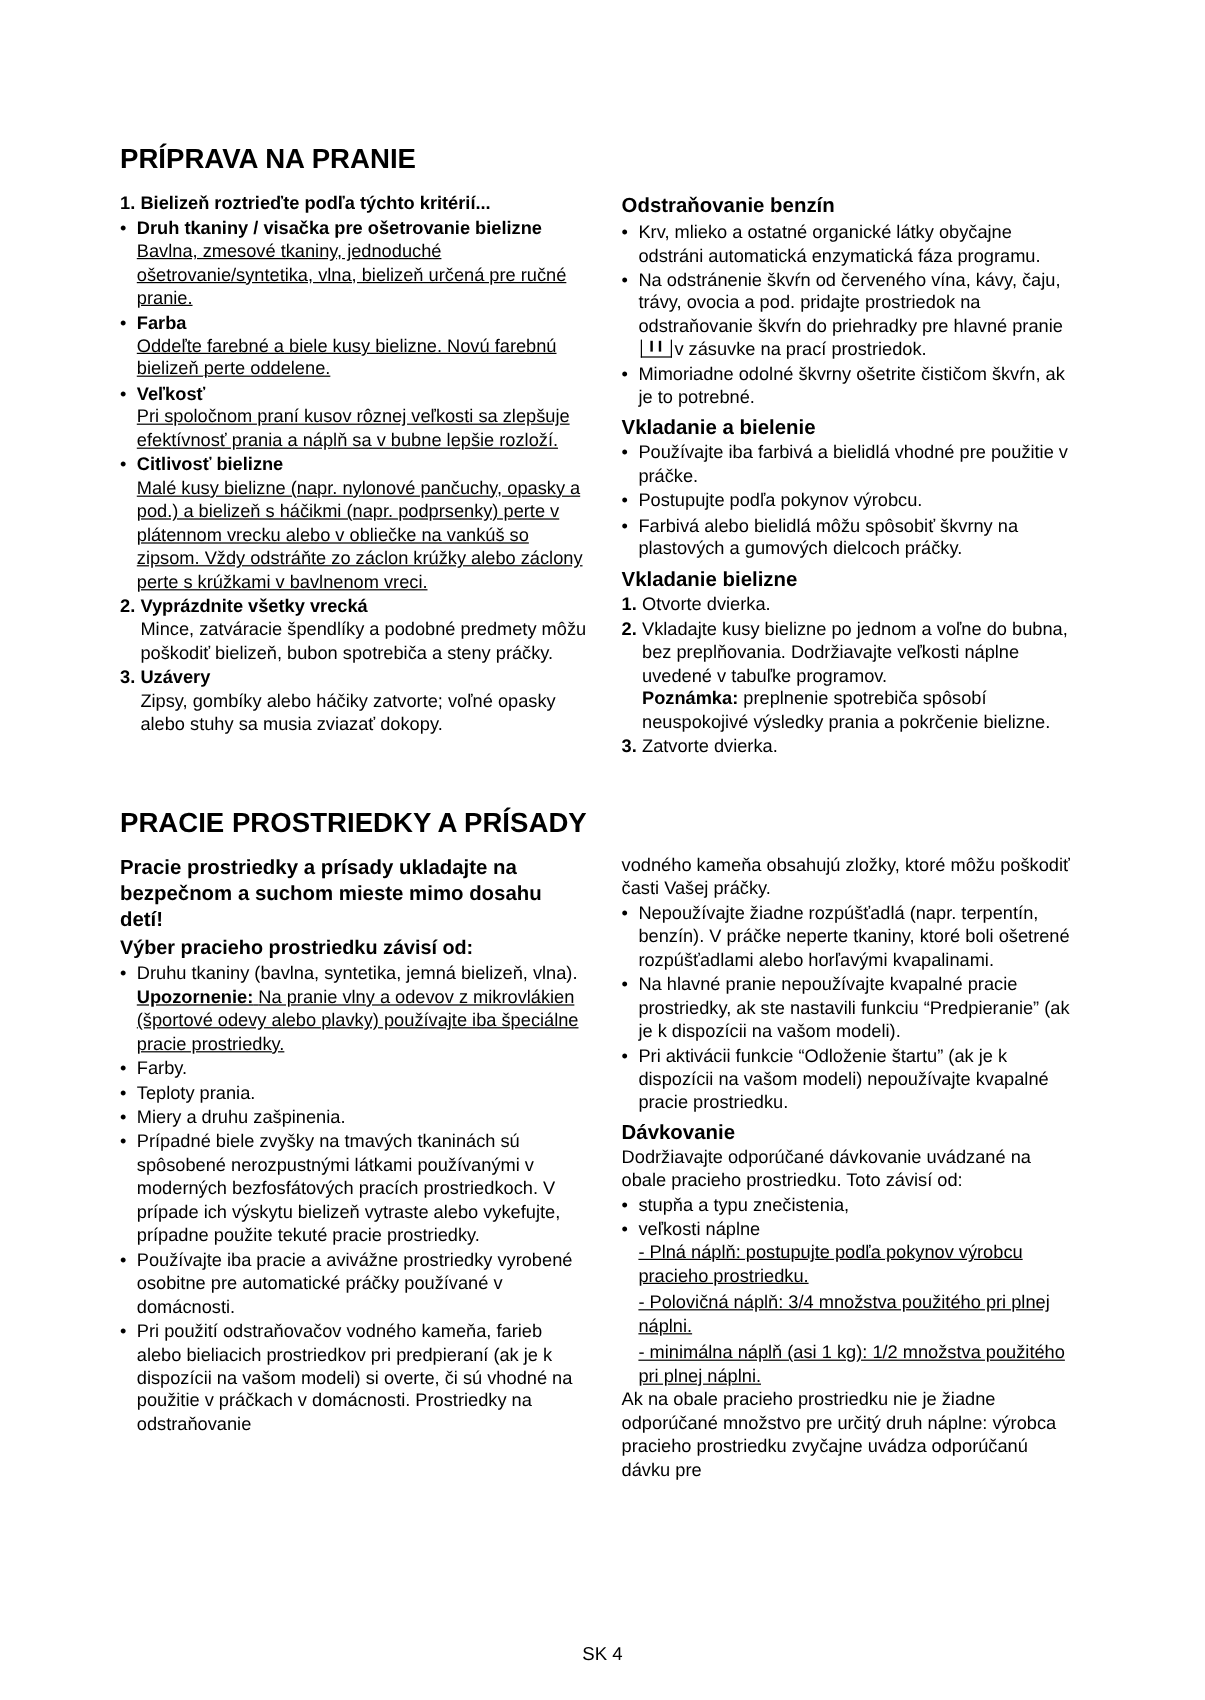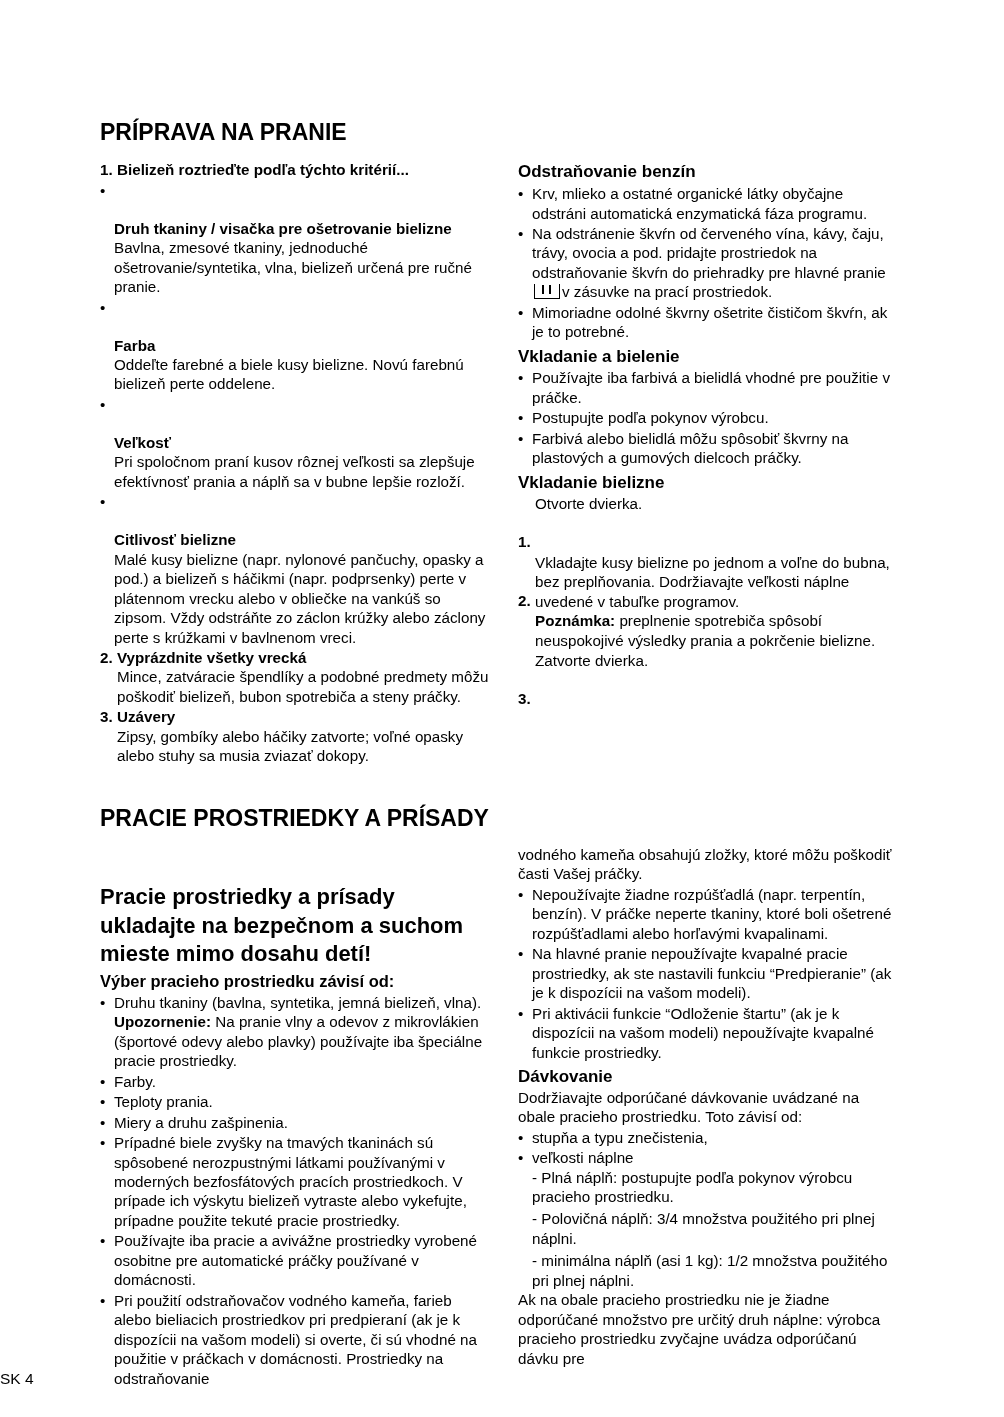--- a/index.html
+++ b/index.html
@@ -33,21 +33,21 @@
     gap: 28px;
   }
   .col {
     width: 390px;
     font-size: 15.2px;
     line-height: 1.28;
   }
   .col.right { width: 382px; }
 
   p { margin: 0; }
-  .b { font-weight: bold; margin-top: 38px; }
+  .b { font-weight: bold; }
 
   
   .numitem {
     display: flex;
     font-weight: bold;
     margin-top: 1px;
   }
   .numitem .num { width: 17px; flex: 0 0 17px; }
   .numitem .txt { flex: 1; }
 
@@ -59,21 +59,21 @@
     margin-top: 1px;
   }
   .bullet .dot {
     width: 14px;
     flex: 0 0 14px;
     text-align: left;
   }
   .bullet .txt { flex: 1; }
 
   .indent { padding-left: 17px; }
-  .indent14 { padding-left: 14px; }
+  .indent14 { padding-left: 14px; text-decoration: underline; }
 
   .sub-head {
     font-weight: bold;
     margin-top: 2px;
   }
   .blockhead {
     font-weight: bold;
     font-size: 17px;
     margin-top: 4px;
   }
@@ -102,21 +102,21 @@
     background: #000;
   }
   .icon-drawer::before { left: 7px; }
   .icon-drawer::after { left: 14px; }
 
   .footer {
     position: absolute;
     left: 0;
     right: 0;
     top: 1370px;
-    text-align: left;
+    text-align: center;
     font-size: 15.5px;
   }
 </style>
 </head>
 <body>
 
 <div class="page">
 
   <h1 class="section-title">PRÍPRAVA NA PRANIE</h1>
 
@@ -219,21 +219,21 @@
 
     </div>
   </div>
 
   <h1 class="section-title second">PRACIE PROSTRIEDKY A PRÍSADY</h1>
 
   <div class="cols">
 
     <div class="col left">
 
-      <p class="b" style="font-size:22px;line-height:1.3">Pracie prostriedky a prísady ukladajte na bezpečnom a suchom mieste mimo dosahu detí!</p>
+      <p class="b" style="font-size:17px;line-height:1.3">Pracie prostriedky a prísady ukladajte na bezpečnom a suchom mieste mimo dosahu detí!</p>
 
       <p class="sub-head" style="font-size:16.5px">Výber pracieho prostriedku závisí od:</p>
 
       <div class="bullet">
         <span class="dot">•</span>
         <span class="txt">Druhu tkaniny (bavlna, syntetika, jemná bielizeň, vlna).</span>
       </div>
       <p class="indent14"><span class="b">Upozornenie:</span> <span>Na pranie vlny a odevov z mikrovlákien (športové odevy alebo plavky) používajte iba špeciálne pracie prostriedky.</span></p>
 
       <div class="bullet">
@@ -272,21 +272,21 @@
       <div class="bullet">
         <span class="dot">•</span>
         <span class="txt">Nepoužívajte žiadne rozpúšťadlá (napr. terpentín, benzín). V práčke neperte tkaniny, ktoré boli ošetrené rozpúšťadlami alebo horľavými kvapalinami.</span>
       </div>
       <div class="bullet">
         <span class="dot">•</span>
         <span class="txt">Na hlavné pranie nepoužívajte kvapalné pracie prostriedky, ak ste nastavili funkciu “Predpieranie” (ak je k dispozícii na vašom modeli).</span>
       </div>
       <div class="bullet">
         <span class="dot">•</span>
-        <span class="txt">Pri aktivácii funkcie “Odloženie štartu” (ak je k dispozícii na vašom modeli) nepoužívajte kvapalné funkcie prostriedky.</span>
+        <span class="txt">Pri aktivácii funkcie “Odloženie štartu” (ak je k dispozícii na vašom modeli) nepoužívajte kvapalné pracie prostriedku.</span>
       </div>
 
       <p class="blockhead">Dávkovanie</p>
       <p>Dodržiavajte odporúčané dávkovanie uvádzané na obale pracieho prostriedku. Toto závisí od:</p>
 
       <div class="bullet">
         <span class="dot">•</span>
         <span class="txt">stupňa a typu znečistenia,</span>
       </div>
       <div class="bullet">

